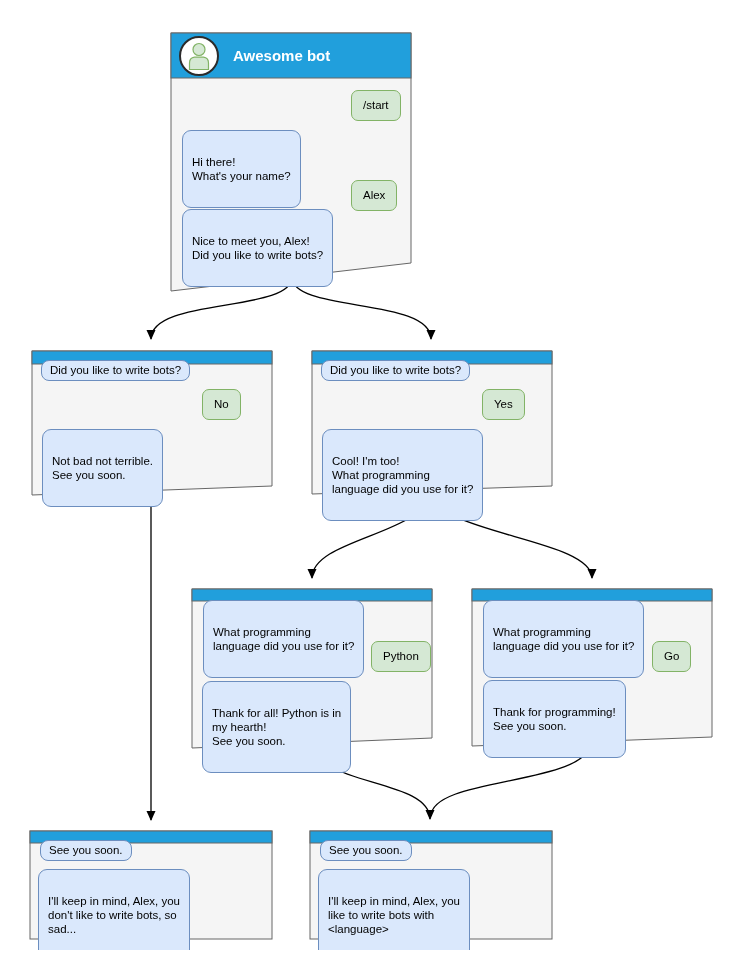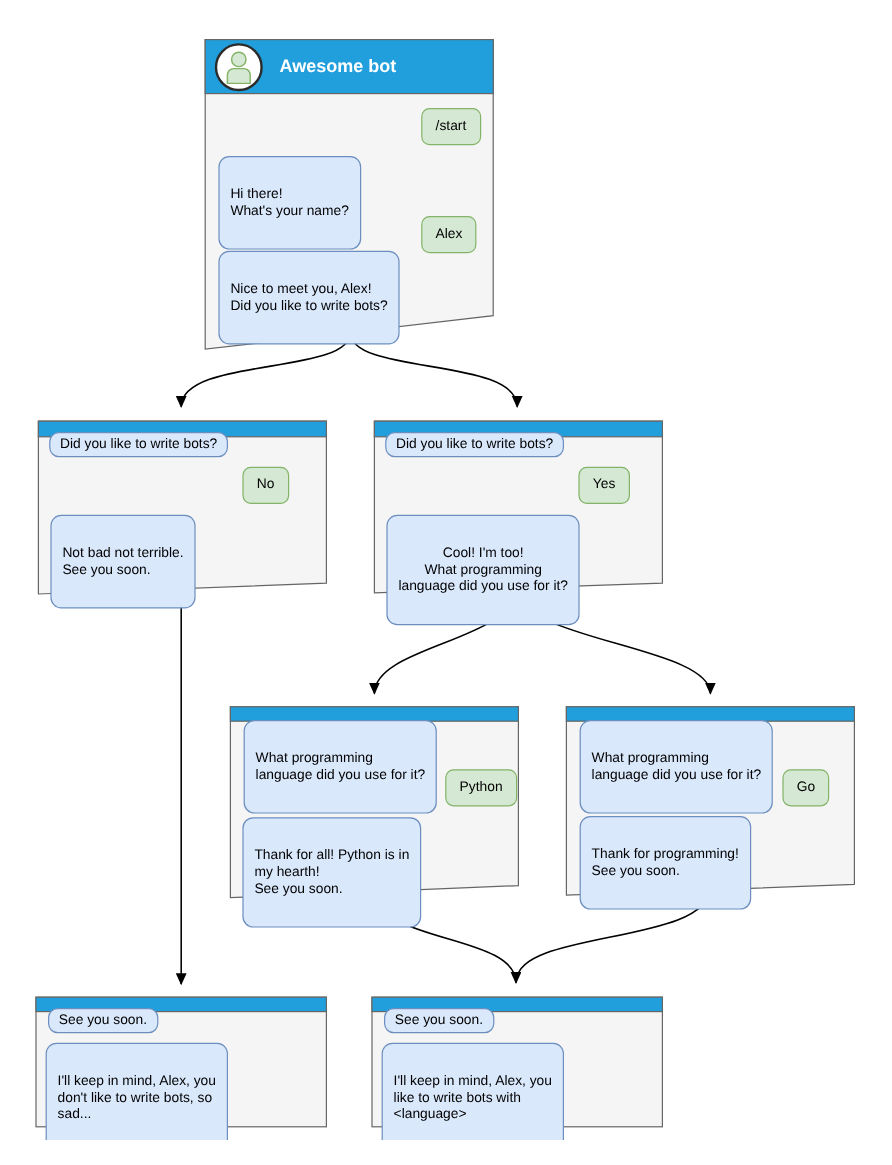--- a/index.html
+++ b/index.html
@@ -95,21 +95,21 @@
   <div class="bubble" style="left:182px;top:209px;">Nice to meet you, Alex!
 Did you like to write bots?</div>
 
   <div class="bubble slim" style="left:41px;top:360px;">Did you like to write bots?</div>
   <div class="bubble user" style="left:202px;top:389px;">No</div>
   <div class="bubble" style="left:42px;top:429px;">Not bad not terrible.
 See you soon.</div>
 
   <div class="bubble slim" style="left:321px;top:360px;">Did you like to write bots?</div>
   <div class="bubble user" style="left:482px;top:389px;">Yes</div>
-  <div class="bubble" style="left:322px;top:429px;text-align:center;">Cool! I'm too!
+  <div class="bubble" style="left:322px;top:429px;">Cool! I'm too!
 What programming
 language did you use for it?</div>
 
   <div class="bubble" style="left:203px;top:600px;">What programming
 language did you use for it?</div>
   <div class="bubble user" style="left:371px;top:641px;">Python</div>
   <div class="bubble" style="left:202px;top:681px;">Thank for all! Python is in
 my hearth!
 See you soon.</div>
 

